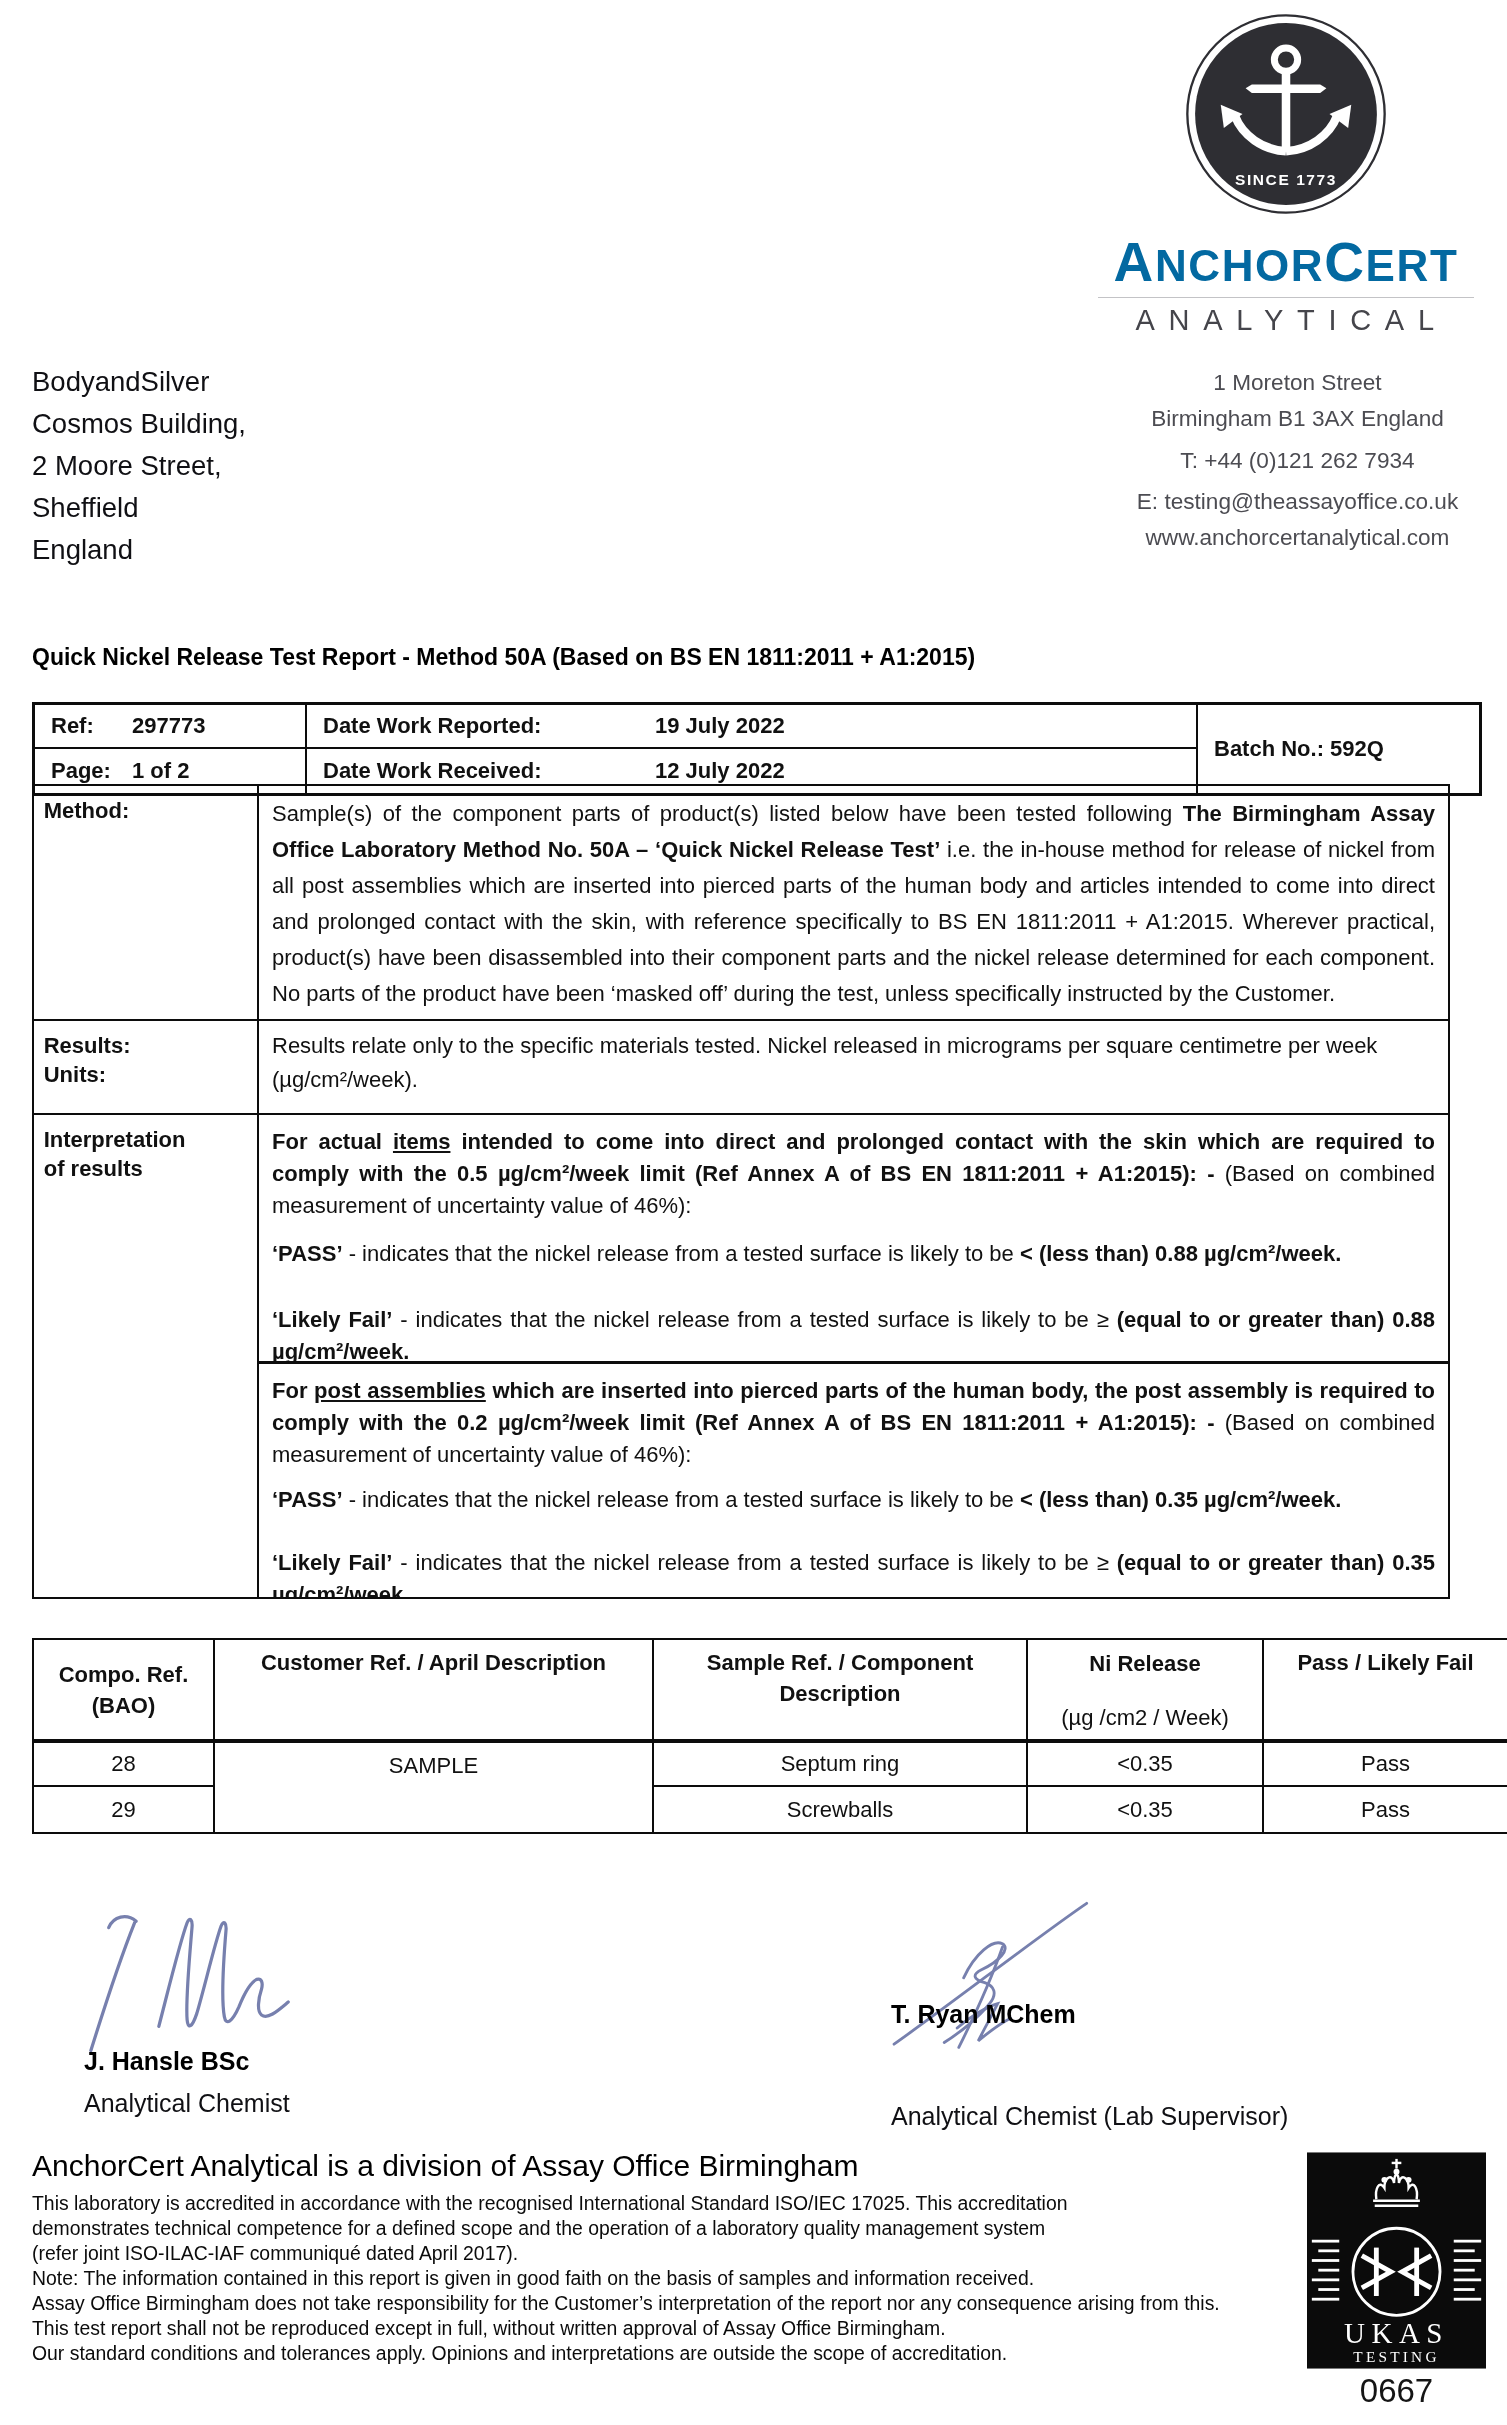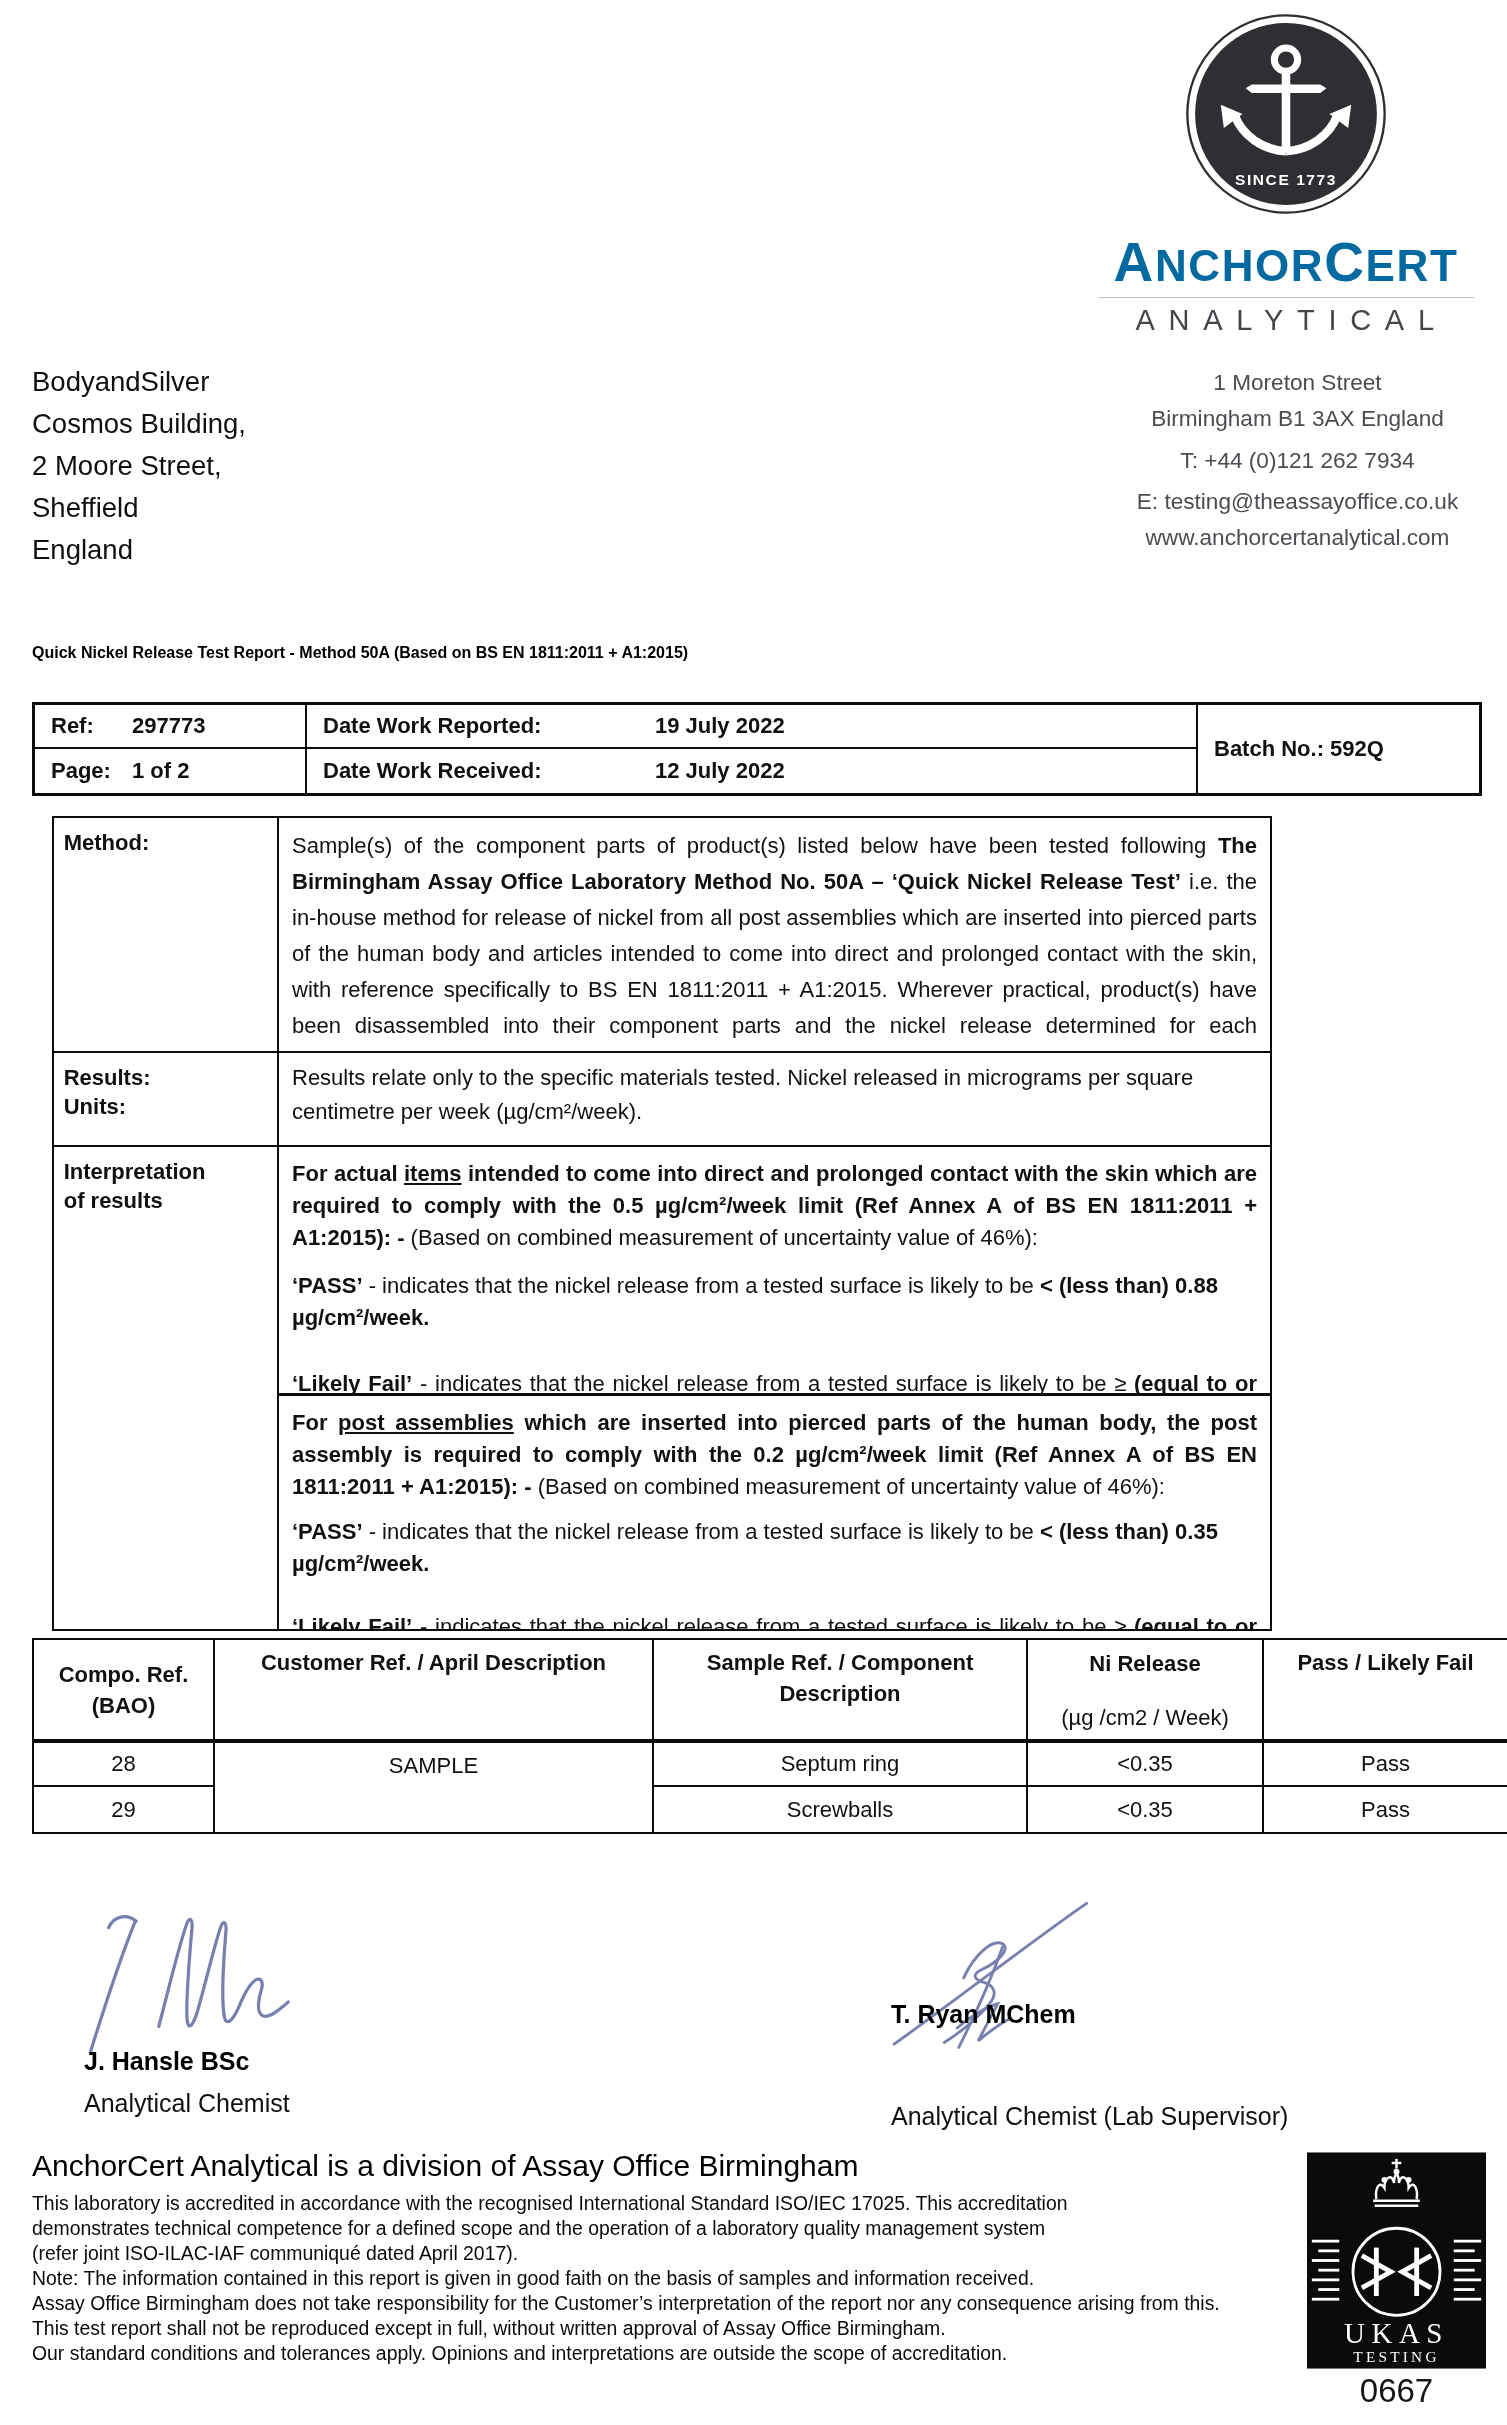--- a/index.html
+++ b/index.html
@@ -16,35 +16,35 @@
   .logo-name .big{font-size:55px;}
   .logo-rule{height:0.8px;background:#c3c3c6;margin:4.9px 1.6px 6.5px 1.6px;}
   .logo-sub{font-size:29px;letter-spacing:13.7px;color:#45454b;padding-left:11.3px;white-space:nowrap;}
 
   
   .addr{left:32px;top:361px;font-size:27.5px;line-height:42px;color:#101014;}
   .contact{left:1109px;top:365px;width:377px;text-align:center;font-size:22.6px;color:#4c4c52;line-height:36px;}
   .contact .gap{height:5.7px;}
 
   
-  .title{left:32px;top:644px;font-size:16px;font-weight:bold;color:#000;}
+  .title{left:32px;top:644px;font-size:23px;font-weight:bold;color:#000;}
 
   
   .ref-table{left:32px;top:702px;width:1450px;display:grid;
              grid-template-columns:272px 889px 1fr;grid-template-rows:44px 44px;
              border:3.2px solid #0c0c0c;box-sizing:border-box;font-size:22px;font-weight:bold;}
   .ref-table>div{box-sizing:border-box;display:flex;align-items:center;padding-left:16px;overflow:hidden;}
   .rc-r1{border-bottom:2.4px solid #0c0c0c;}
   .rc-c1{border-right:2.4px solid #0c0c0c;}
   .rc-batch{grid-column:3;grid-row:1/span 2;border-left:2.4px solid #0c0c0c;padding-left:13px;}
   .ref-table .lbl{flex:0 0 81px;}
   .ref-table .lbl-wide{flex:0 0 332px;}
 
   
-  .info-table{left:32px;top:816px;width:1220px;border:2.4px solid #0c0c0c;box-sizing:border-box;margin-left:20px;}
+  .info-table{left:32px;top:784px;width:1418px;border:2.4px solid #0c0c0c;box-sizing:border-box;}
   .it-row{display:grid;grid-template-columns:225px 1fr;}
   .it-cell{box-sizing:border-box;overflow:hidden;}
   .it-label{border-right:2.4px solid #0c0c0c;font-weight:bold;font-size:22px;line-height:29px;padding:9.7px 0 0 9.7px;}
   .row-method{height:233px;border-bottom:2.4px solid #0c0c0c;}
   .row-results{height:92px;border-bottom:2.4px solid #0c0c0c;}
   .method-text{font-size:22px;line-height:36px;text-align:justify;padding:9.7px 13px 0 13px;}
   .results-text{font-size:22px;line-height:34px;padding:8px 13px 0 13px;}
   .interp-block{box-sizing:border-box;padding:11.3px 13px 0 13px;font-size:22px;line-height:32px;overflow:hidden;}
   .ib1{height:249px;border-bottom:3.2px solid #0c0c0c;}
   .ib2{height:233px;}

